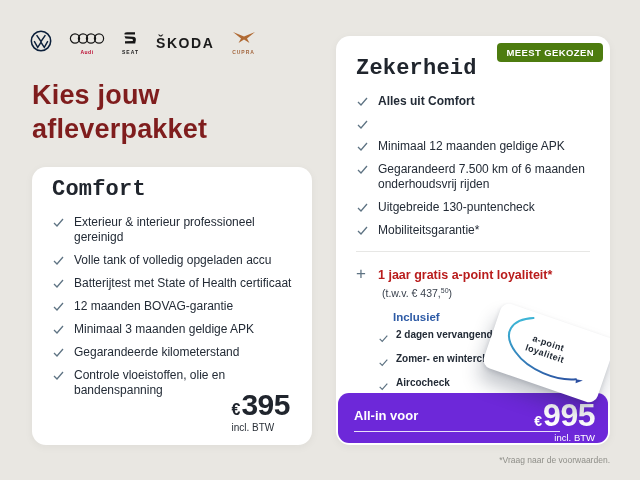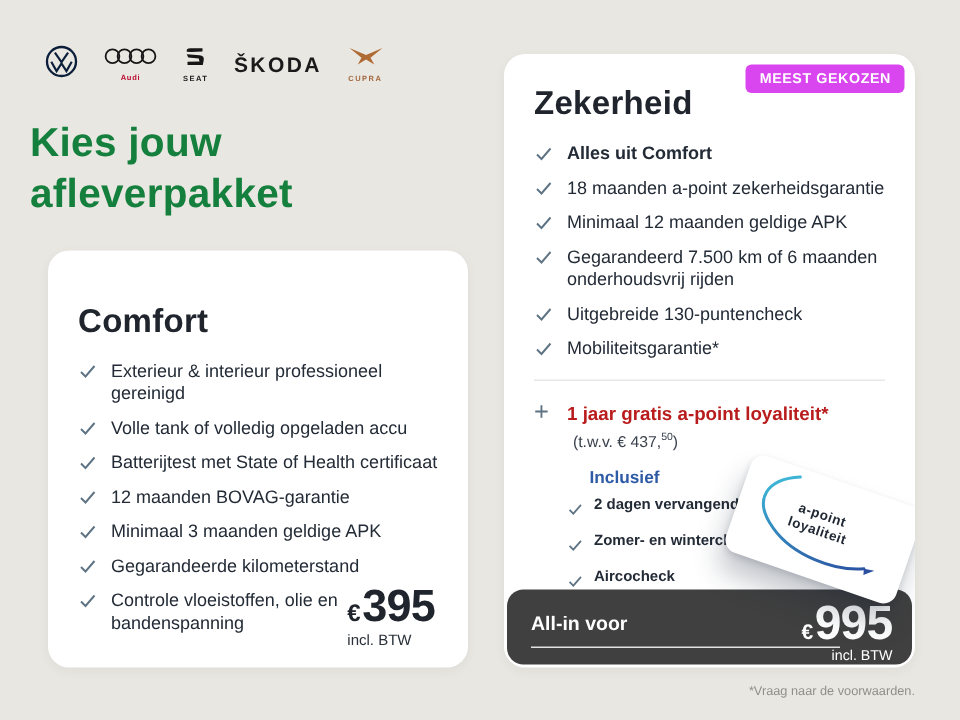--- a/index.html
+++ b/index.html
@@ -10,30 +10,30 @@
 
   
   .brandbar { position:absolute; left:30px; top:28px; display:flex; align-items:center; gap:17px; height:30px; }
   .brand { display:flex; flex-direction:column; align-items:center; gap:1px; }
   .brand .sub { font-size:5px; font-weight:700; letter-spacing:1px; color:#222; line-height:1; }
   .brand .sub.red { color:#bb0a30; letter-spacing:.5px; }
   .brand .sub.copper { color:#a4673f; }
   .skoda-word { font-size:14px; font-weight:700; letter-spacing:1.6px; color:#1a1a1a; }
 
   
-  .page-title { position:absolute; left:20px; top:78px; font-size:27px; line-height:34px; font-weight:600; color:#15803d; letter-spacing:.2px; }
+  .page-title { position:absolute; left:32px; top:78px; font-size:27px; line-height:34px; font-weight:600; color:#7f1d1d; letter-spacing:.2px; }
 
   
   .card { position:absolute; background:#ffffff; border-radius:14px; box-shadow:0 2px 8px rgba(40,40,40,.05); }
-  .card.comfort   { left:32px;  top:167px; width:280px; height:278px; padding:34px 20px 16px 20px; }
+  .card.comfort   { left:32px;  top:167px; width:280px; height:278px; padding:10px 20px 16px 20px; }
   .card.zekerheid { left:336px; top:36px;  width:274px; height:409px; padding:20px 18px 0 20px; overflow:hidden; }
 
-  .card h2 { font-size:22px; font-weight:700; color:#20252d; letter-spacing:.2px; }
-
-  .badge { position:absolute; top:7px; right:7px; background:#d946ef; color:#fff; font-size:9.5px; font-weight:700;
+  .card h2 { font-size:22px; font-weight:700; color:#20252d; letter-spacing:.2px;font-family:Liberation Mono, monospace; }
+
+  .badge { position:absolute; top:7px; right:7px; background:#4d7c0f; color:#fff; font-size:9.5px; font-weight:700;
            letter-spacing:.4px; padding:4px 9px; border-radius:4px; }
 
   ul.checklist { list-style:none; margin-top:13px; display:flex; flex-direction:column; gap:8px; }
   ul.checklist li { display:flex; gap:9px; align-items:flex-start; }
   ul.checklist .chk { flex:0 0 13px; margin-top:1px; }
   ul.checklist .chk svg { display:block; }
   ul.checklist .txt { font-size:12px; line-height:15px; color:#232b36; max-width:222px; }
   .card.zekerheid ul.checklist .txt { max-width:228px; }
   .txt.strong { font-weight:700; }
 
@@ -61,21 +61,21 @@
 
   
   .loyalty-card { position:absolute; left:153px; top:283px; width:120px; height:68px; background:#fff;
                   border-radius:9px; transform:rotate(19deg); z-index:5;
                   box-shadow:0 14px 18px rgba(25,35,55,.25), 0 2px 4px rgba(25,35,55,.15); }
   .loyalty-card svg { position:absolute; inset:0; }
   .loyalty-text { position:absolute; left:36px; top:20px; text-align:center; line-height:11px; }
   .loyalty-text .l1, .loyalty-text .l2 { font-size:9px; font-weight:700; color:#1e2732; letter-spacing:.4px; display:block; }
 
   
-  .footer-bar { position:absolute; left:2px; right:2px; bottom:2px; height:50px; background:#404040; border-radius:11px; z-index:2; }
+  .footer-bar { position:absolute; left:2px; right:2px; bottom:2px; height:50px; background:#6d28d9; border-radius:11px; z-index:2; }
   .footer-label { position:absolute; left:16px; top:15px; font-size:13px; font-weight:600; color:#ffffff; }
   .footer-line { position:absolute; left:16px; bottom:11px; width:206px; height:1px; background:rgba(255,255,255,.85); }
   .footer-price { position:absolute; right:13px; top:4px; text-align:right; color:#fff; }
   .footer-price .price-cur { font-size:14px; font-weight:600; color:#fff; }
   .footer-price .price-num { font-size:32px; font-weight:700; color:#fff; letter-spacing:-.5px; }
   .footer-price .price-note { font-size:9.5px; color:#fff; margin-top:-2px; }
 
   .footnote { position:absolute; top:455px; right:30px; font-size:8.5px; color:#8f8f89; }
 </style>
 </head>
@@ -210,21 +210,20 @@
             </svg>
           </span>
         <span class="txt strong">Alles uit Comfort</span>
       </li>
       <li>
         <span class="chk">
             <svg width="13" height="13" viewBox="0 0 13 13">
               <path d="M2 7 L5 10 L11 3" stroke="#5e7383" stroke-width="1.3" fill="none"></path>
             </svg>
           </span>
-        <span class="txt">18 maanden a-point zekerheidsgarantie</span>
       </li>
       <li>
         <span class="chk">
             <svg width="13" height="13" viewBox="0 0 13 13">
               <path d="M2 7 L5 10 L11 3" stroke="#5e7383" stroke-width="1.3" fill="none"></path>
             </svg>
           </span>
         <span class="txt">Minimaal 12 maanden geldige APK</span>
       </li>
       <li>

